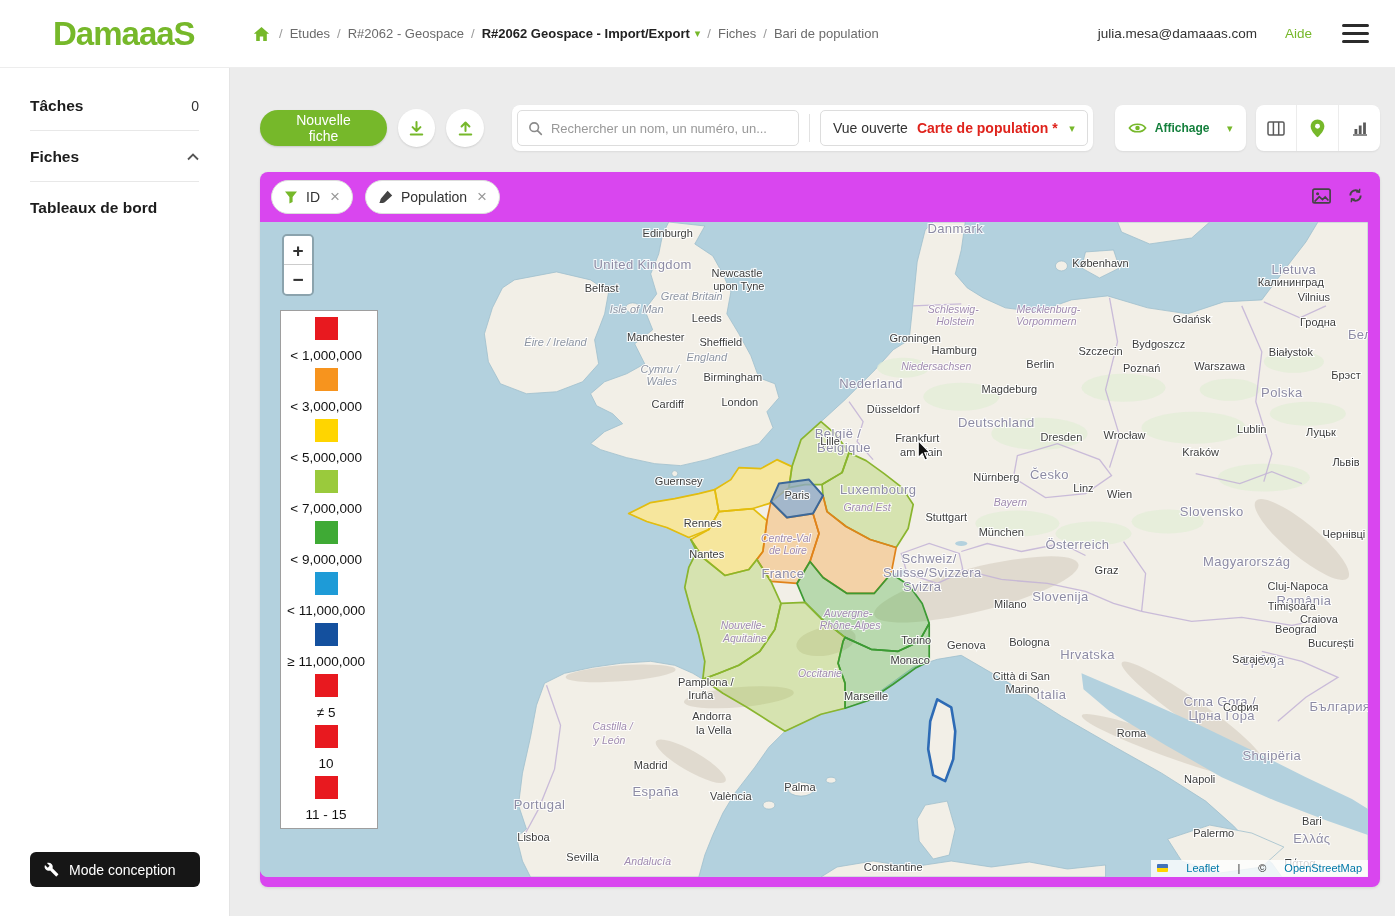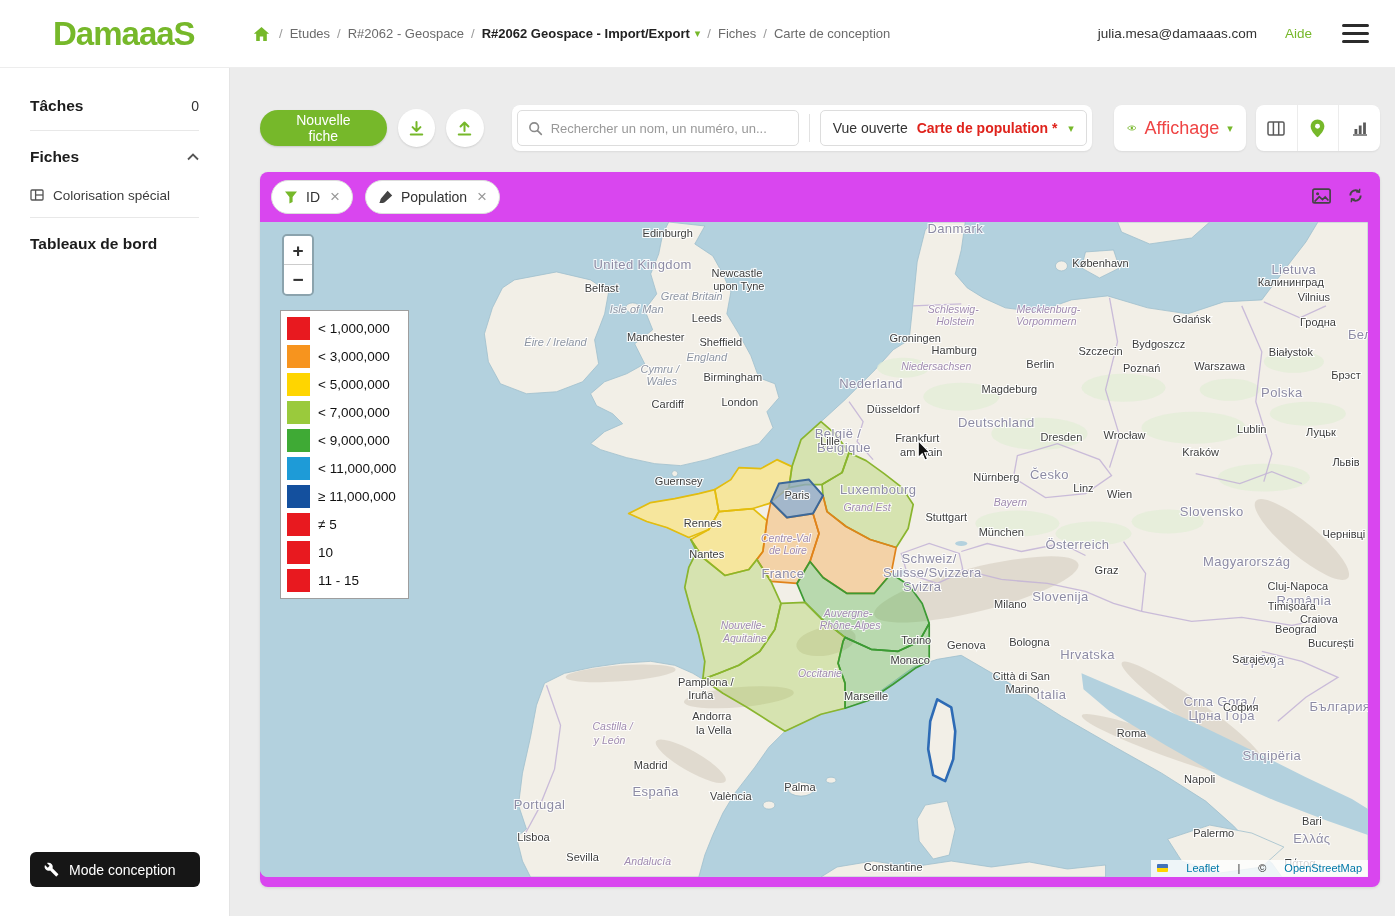--- a/index.html
+++ b/index.html
@@ -58,21 +58,21 @@
   .search-box input::placeholder { color:#999; }
   .vdiv { width:1px; height:28px; background:#e2e2e2; margin:0 10px; }
   .view-select { flex:1; height:36px; border:1px solid #ddd; border-radius:5px;
     display:flex; align-items:center; padding:0 12px; gap:7px; cursor:pointer; }
   .view-select .lbl { font-size:14px; color:#333; }
   .view-select .val { font-size:14px; color:#df231c; font-weight:700; margin-left:2px; }
   .view-select .caret { margin-left:auto; }
   .display-select { margin-left:22px; width:132px; height:46px; background:#fff;
     border-radius:8px; display:flex; align-items:center; padding:0 13px; gap:8px;
     cursor:pointer; box-shadow:0 1px 2px rgba(0,0,0,.08); }
-  .display-select .lbl { font-size:18px; color:#ef4444; }
+  .display-select .lbl { font-size:12px; color:#15803d;font-weight:bold; }
   .view-icons { margin-left:10px; width:126px; height:46px; background:#fff;
     border-radius:8px; display:flex; align-items:stretch;
     box-shadow:0 1px 2px rgba(0,0,0,.08); }
   .view-icons button { flex:1; background:none; border:none; display:flex;
     align-items:center; justify-content:center; cursor:pointer; }
   .view-icons button + button { border-left:1px solid #ececec; }
 
   
   .card { margin:21px 15px 0 30px; height:715px; background:#d946ef; border-radius:8px;
     box-shadow:0 1px 3px rgba(0,0,0,.1); display:flex; flex-direction:column;
@@ -91,21 +91,21 @@
   .map { flex:1; position:relative; margin:0 12px 10px 0; background:#b3d1de;
     border-radius:0 0 0 8px; overflow:hidden; }
   .map svg.base { position:absolute; inset:0; width:100%; height:100%; }
   .zoom { position:absolute; left:22px; top:12px; width:32px; border:2px solid rgba(0,0,0,.22);
     border-radius:5px; overflow:hidden; z-index:3; }
   .zoom button { display:block; width:100%; height:29px; background:#fff; border:none;
     font-size:19px; font-weight:700; color:#333; cursor:pointer; font-family:inherit; line-height:1;}
   .zoom button:first-child { border-bottom:1px solid #ccc; }
   .legend { position:absolute; left:20px; top:88px; background:#fff;
     border:1px solid #9e9e9e; padding:6px 12px 6px 6px; z-index:3; }
-  .legend-row { display:flex; align-items:center; gap:8px; margin-bottom:5px; }
+  .legend-row { display:flex; align-items:center; gap:8px; margin-bottom:5px;flex-direction:column; }
   .legend-row:last-child { margin-bottom:0; }
   .legend-swatch { width:23px; height:23px; flex:none; display:inline-block; }
   .legend-label { font-size:13.5px; color:#111; white-space:nowrap; }
   .attribution { position:absolute; right:0; bottom:0; background:rgba(255,255,255,.78);
     padding:2px 6px 3px 6px; font-size:11px; color:#333; z-index:3; display:flex;
     align-items:center; gap:18px;margin-top:44px; }
   .attribution a { color:#0078a8; text-decoration:none; cursor:pointer; }
   .flag { width:11px; height:8px; display:inline-block;
     background:linear-gradient(#4272b8 0 50%, #ffd500 50% 100%); border-radius:1px; }
 
@@ -148,21 +148,21 @@
       <span class="sep">/</span>
       <a class="bc">Etudes</a>
       <span class="sep">/</span>
       <a class="bc">R#2062 - Geospace</a>
       <span class="sep">/</span>
       <a class="bc bc-strong">R#2062 Geospace - Import/Export</a>
       <span class="caret">▾</span>
       <span class="sep">/</span>
       <a class="bc">Fiches</a>
       <span class="sep">/</span>
-      <a class="bc">Carte de conception</a>
+      <a class="bc">Bari de population</a>
     </nav>
     <div class="header-right">
       <span class="email">julia.mesa@damaaas.com</span>
       <a class="aide">Aide</a>
       <div class="hamburger">
           <span></span>
           <span></span>
           <span></span>
         </div>
     </div>
@@ -172,28 +172,20 @@
     <div class="side-row">
       <span class="side-title">Tâches</span>
       <span class="side-count">0</span>
     </div>
     <div class="side-divider"></div>
     <div class="side-row">
       <span class="side-title">Fiches</span>
       <svg width="12" height="8" viewBox="0 0 12 8">
           <polyline points="1,6.5 6,1.5 11,6.5" fill="none" stroke="#555" stroke-width="1.8"></polyline>
         </svg>
-    </div>
-    <div class="side-sub">
-      <svg width="14" height="14" viewBox="0 0 14 14">
-          <rect x="1" y="2" width="12" height="10" rx="1" fill="none" stroke="#555" stroke-width="1.3"></rect>
-          <line x1="5.6" y1="2" x2="5.6" y2="12" stroke="#555" stroke-width="1.3"></line>
-          <line x1="5.6" y1="7" x2="13" y2="7" stroke="#555" stroke-width="1.3"></line>
-        </svg>
-      <span>Colorisation spécial</span>
     </div>
     <div class="side-divider"></div>
     <div class="side-row">
       <span class="side-title">Tableaux de bord</span>
     </div>
     <button class="mode-btn">
       <svg width="15" height="15" viewBox="0 0 24 24">
           <path fill="#fff" d="M22.7,19l-9.1-9.1c0.9-2.3,0.4-5-1.5-6.9c-2-2-5-2.4-7.4-1.3L9,6L6,9L1.6,4.7C0.4,7.1,0.9,10.1,2.9,12.1c1.9,1.9,4.6,2.4,6.9,1.5l9.1,9.1c0.4,0.4,1,0.4,1.4,0l2.3-2.3C23.1,20,23.1,19.4,22.7,19z"></path>
         </svg>
       <span>Mode conception</span>

